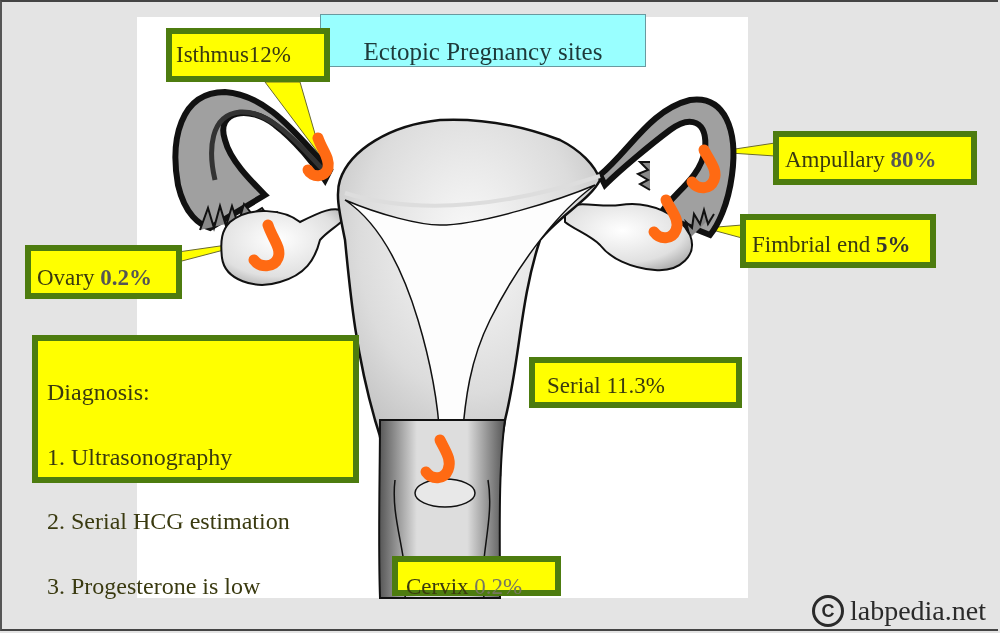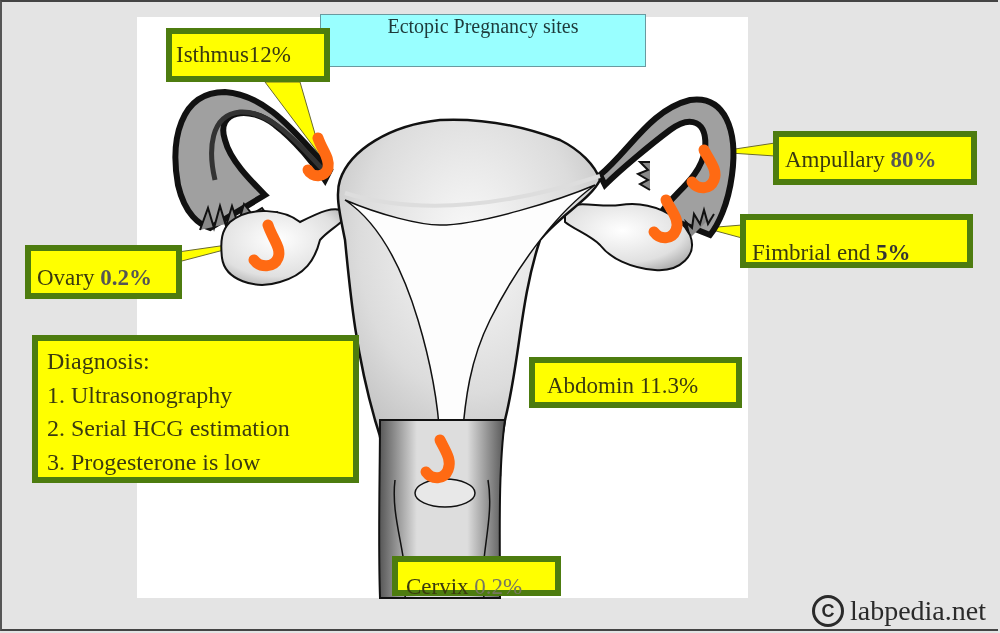--- a/index.html
+++ b/index.html
@@ -19,26 +19,26 @@
   }
   svg.art { position: absolute; left: 0; top: 0; width: 1000px; height: 633px; }
   .label {
     position: absolute; background: #ffff00; border: 6px solid #4d7c0f;
     color: #3a3a10; font-size: 23px; line-height: 1.15; white-space: nowrap;
     box-sizing: border-box;
   }
   .title-box {
     position: absolute; left: 320px; top: 14px; width: 326px; height: 53px;
     background: #99ffff; border: 1px solid #6a9aa0; box-sizing: border-box;
-    color: #1e3a3a; font-size: 20px; display: flex; align-items: flex-start; justify-content: center;
+    color: #1e3a3a; font-size: 25px; display: flex; align-items: flex-end; justify-content: center;
   }
   .pct-bold { font-weight: bold; color: #555; }
   .pct-bold-dark { font-weight: bold; color: #333; }
   .pct-gray { color: #777760; }
-  .diag-line { display: block; }
+  .diag-line { display: block; margin-top: 31px; }
   .copyright {
     position: absolute; right: 14px; bottom: 6px; font-size: 28px; color: #2a2a2a;
     display: flex; align-items: center; gap: 6px;
   }
   .copy-glyph {
     display: inline-block; width: 26px; height: 26px; border: 3px solid #2a2a2a; border-radius: 50%;
     font-family: "Liberation Sans", sans-serif; font-weight: bold; font-size: 18px;
     line-height: 26px; text-align: center; box-sizing: content-box;
   }
 </style>
@@ -117,32 +117,32 @@
 
 <div class="label" style="left:166px;top:28px;width:164px;height:54px;padding:8px 4px;">
   <span>Isthmus</span><span>12%</span>
 </div>
 
 <div class="label" style="left:773px;top:131px;width:204px;height:54px;padding:10px 6px;">
   <span>Ampullary</span>
   <span class="pct-bold">80%</span>
 </div>
 
-<div class="label" style="left:740px;top:214px;width:233px;height:54px;padding:20px 6px;">
+<div class="label" style="left:740px;top:214px;width:196px;height:54px;padding:12px 6px;">
   <span>Fimbrial end</span>
   <span class="pct-bold-dark">5%</span>
 </div>
 
 <div class="label" style="left:25px;top:237px;width:157px;height:54px;padding:14px 6px;margin-top:8px;">
   <span>Ovary</span>
   <span class="pct-bold">0.2%</span>
 </div>
 
 <div class="label" style="left:529px;top:357px;width:213px;height:51px;padding:10px 12px;">
-  <span>Abdomin</span>
+  <span>Serial</span>
   <span>11.3%</span>
 </div>
 
 <div class="label" style="left:392px;top:556px;width:169px;height:40px;padding:12px 8px;">
   <span>Cervix</span>
   <span class="pct-gray">0.2%</span>
 </div>
 
 <div class="label" style="left:32px;top:335px;width:327px;height:148px;padding:4px 9px;font-size:24px;line-height:1.4;">
   <span class="diag-line">Diagnosis:</span>

